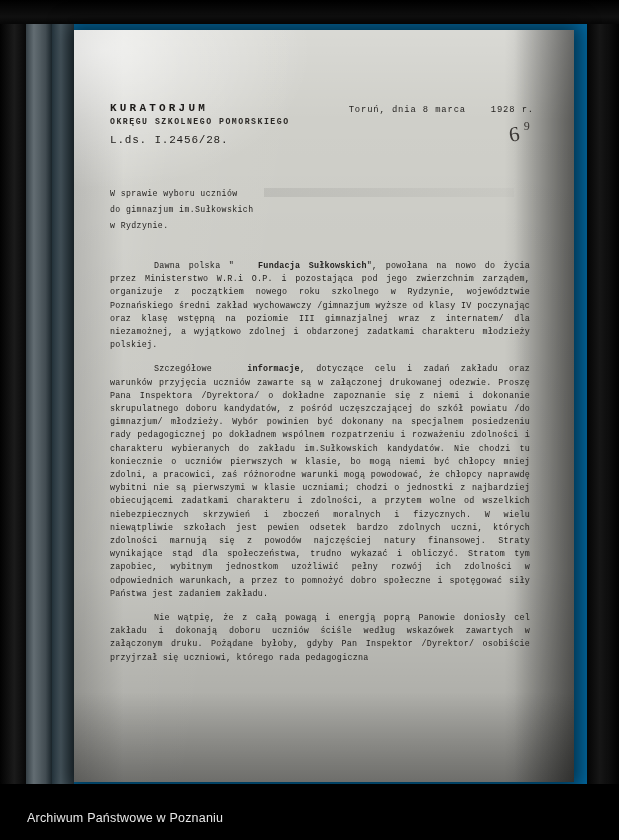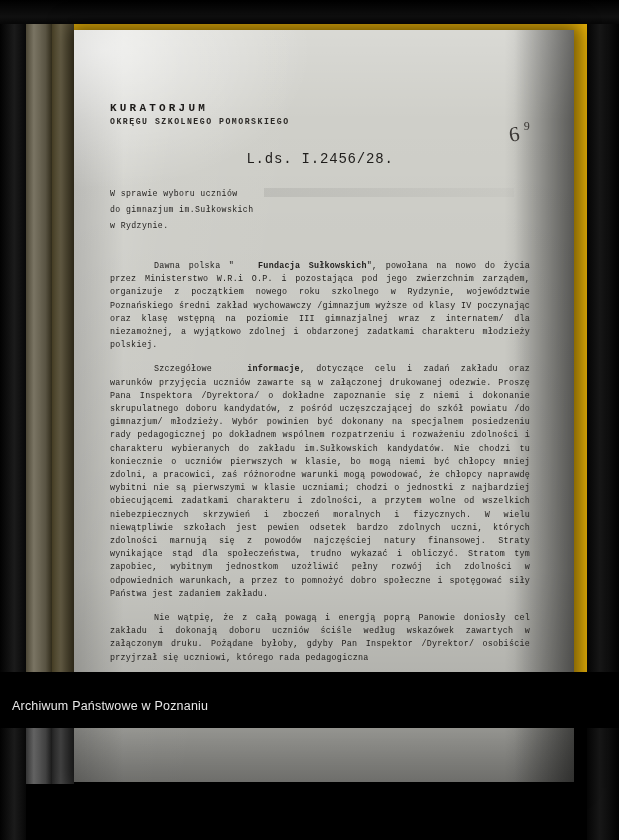--- a/index.html
+++ b/index.html
@@ -11,22 +11,22 @@
     width: 619px;
     height: 840px;
     overflow: hidden;
     font-family: "Liberation Sans", sans-serif;
   }
 
   
   #scan {
     position: relative;
     width: 619px;
-    height: 728px;
-    background: #eab308;
+    height: 840px;
+    background: #0369a1;
   }
 
   
   .film-edge {
     position: absolute;
     background: #111;
   }
   .edge-left   { left: 0;   top: 0;   width: 26px;  height: 840px;
                  background: linear-gradient(90deg,#020202 0%,#1b1b1b 55%,#070707 100%); }
   .edge-right  { right: 0;  top: 0;   width: 32px;  height: 840px;
@@ -114,25 +114,24 @@
   }
   .okreg {
     font-family: Liberation Mono, monospace;
     font-size: 8.2px;
     font-weight: bold;
     letter-spacing: 1.5px;
     color: #2a2825;
   }
   .ref {
     font-family: "Liberation Mono", monospace;
-    font-size: 14px;
+    font-size: 11px;
     letter-spacing: .8px;
-    margin-top: 25px;
+    margin-top: 6px;
     color: #1f1d1b;
-    text-align: center;
   }
   .place-date {
     position: absolute;
     right: -4px;
     top: 2px;
     font-family: "Liberation Mono", monospace;
     font-size: 8.8px;
     letter-spacing: .9px;
     white-space: pre;
     color: #201e1c;
@@ -198,21 +197,21 @@
     width: 619px;
     height: 44px;
     background: #000;
     display: flex;
     align-items: center;
   }
   #caption .cap-text {
     color: #e8e8e8;
     font-family: "Liberation Sans", sans-serif;
     font-size: 12.5px;
-    margin-left: 12px;
+    margin-left: 27px;
     letter-spacing: .2px;
   }
 </style>
 </head>
 <body>
 
 <div id="scan">
 
   <div class="film-edge edge-left"></div>
   <div class="film-edge edge-right"></div>
@@ -227,20 +226,21 @@
     <div class="shadow-bottom"></div>
     <div class="ghost-line"></div>
 
     <div class="doc">
 
       <div class="letterhead-block">
         <div class="kuratorjum">KURATORJUM</div>
         <div class="okreg">OKRĘGU SZKOLNEGO POMORSKIEGO</div>
         <div class="ref">L.ds. I.2456/28.</div>
 
+        <div class="place-date">Toruń, dnia 8 marca    1928 r.</div>
         <div class="folio">6</div>
         <div class="folio-small">9</div>
       </div>
 
       <div class="subject" style="white-space: pre-line;">W sprawie wyboru uczniów
 do gimnazjum im.Sułkowskich
 w Rydzynie.</div>
 
       <div class="body">
         <p class="para indent">Dawna polska "<span class="b">Fundacja Sułkowskich</span>", powołana na nowo do życia przez Ministerstwo W.R.i O.P. i pozostająca pod jego zwierzchnim zarządem, organizuje z początkiem nowego roku szkolnego w Rydzynie, województwie Poznańskiego średni zakład wychowawczy /gimnazjum wyższe od klasy IV poczynając oraz klasę wstępną na poziomie III gimnazjalnej wraz z internatem/ dla niezamożnej, a wyjątkowo zdolnej i obdarzonej zadatkami charakteru młodzieży polskiej.</p>

